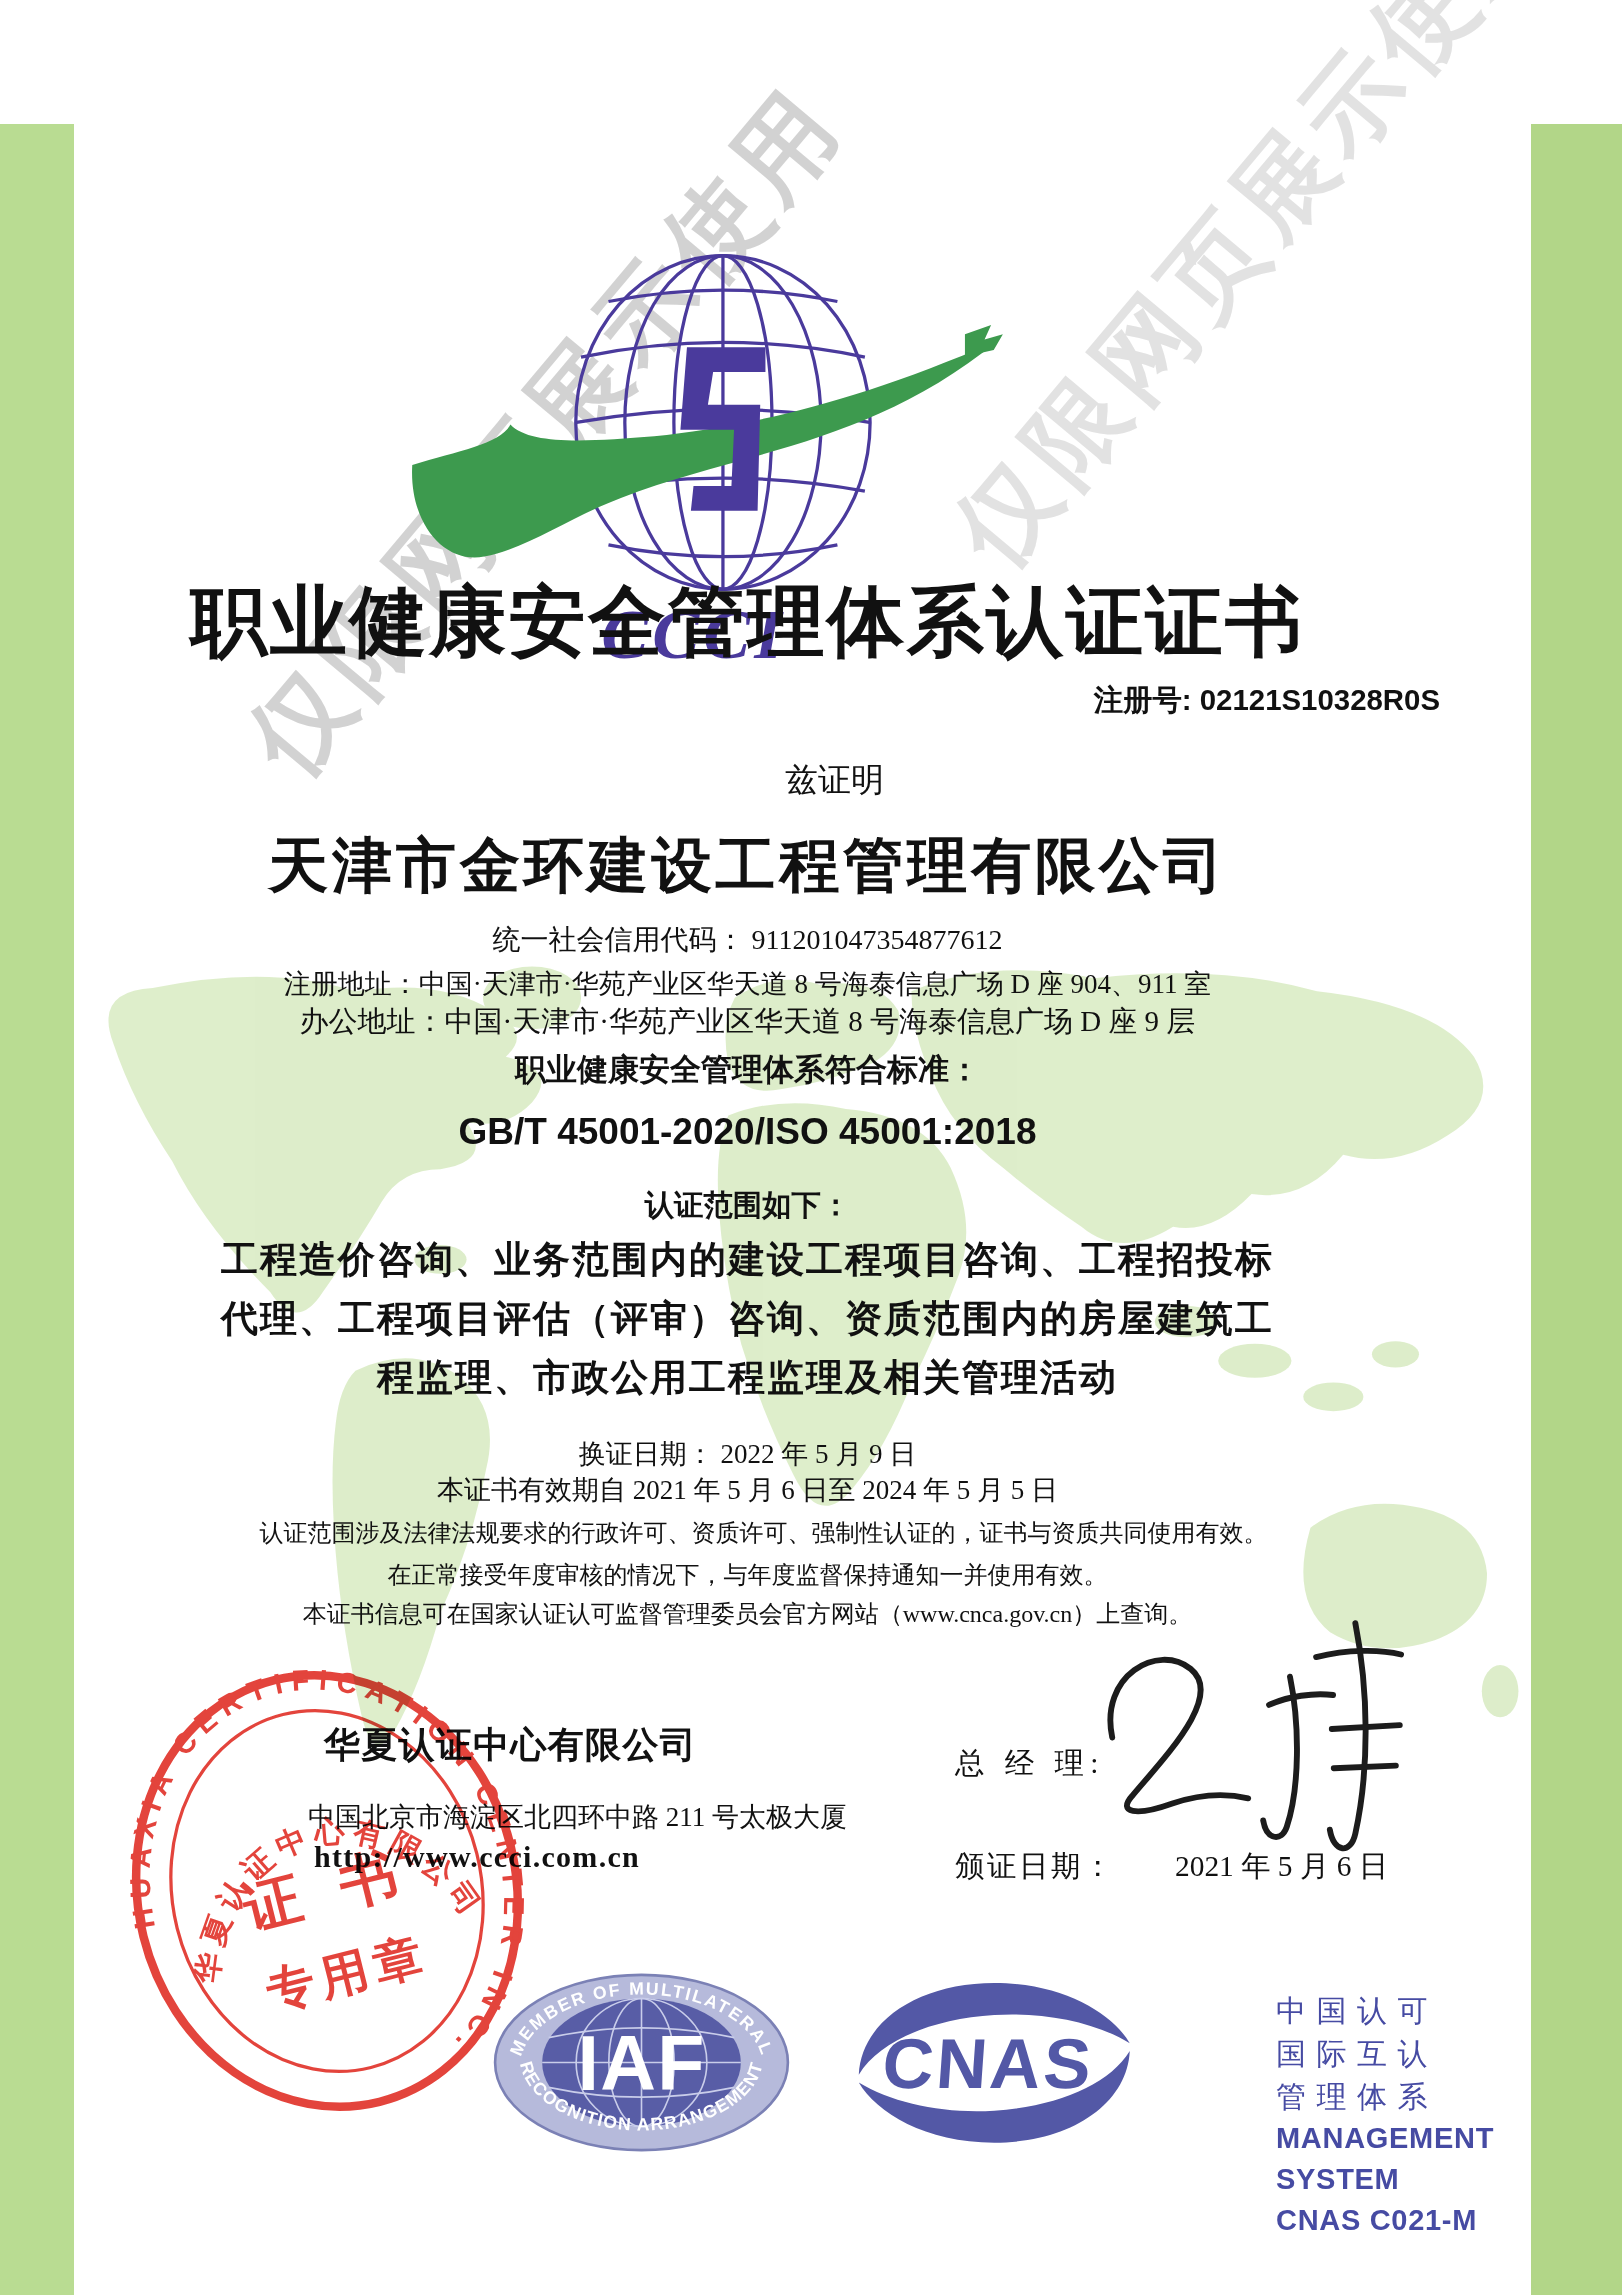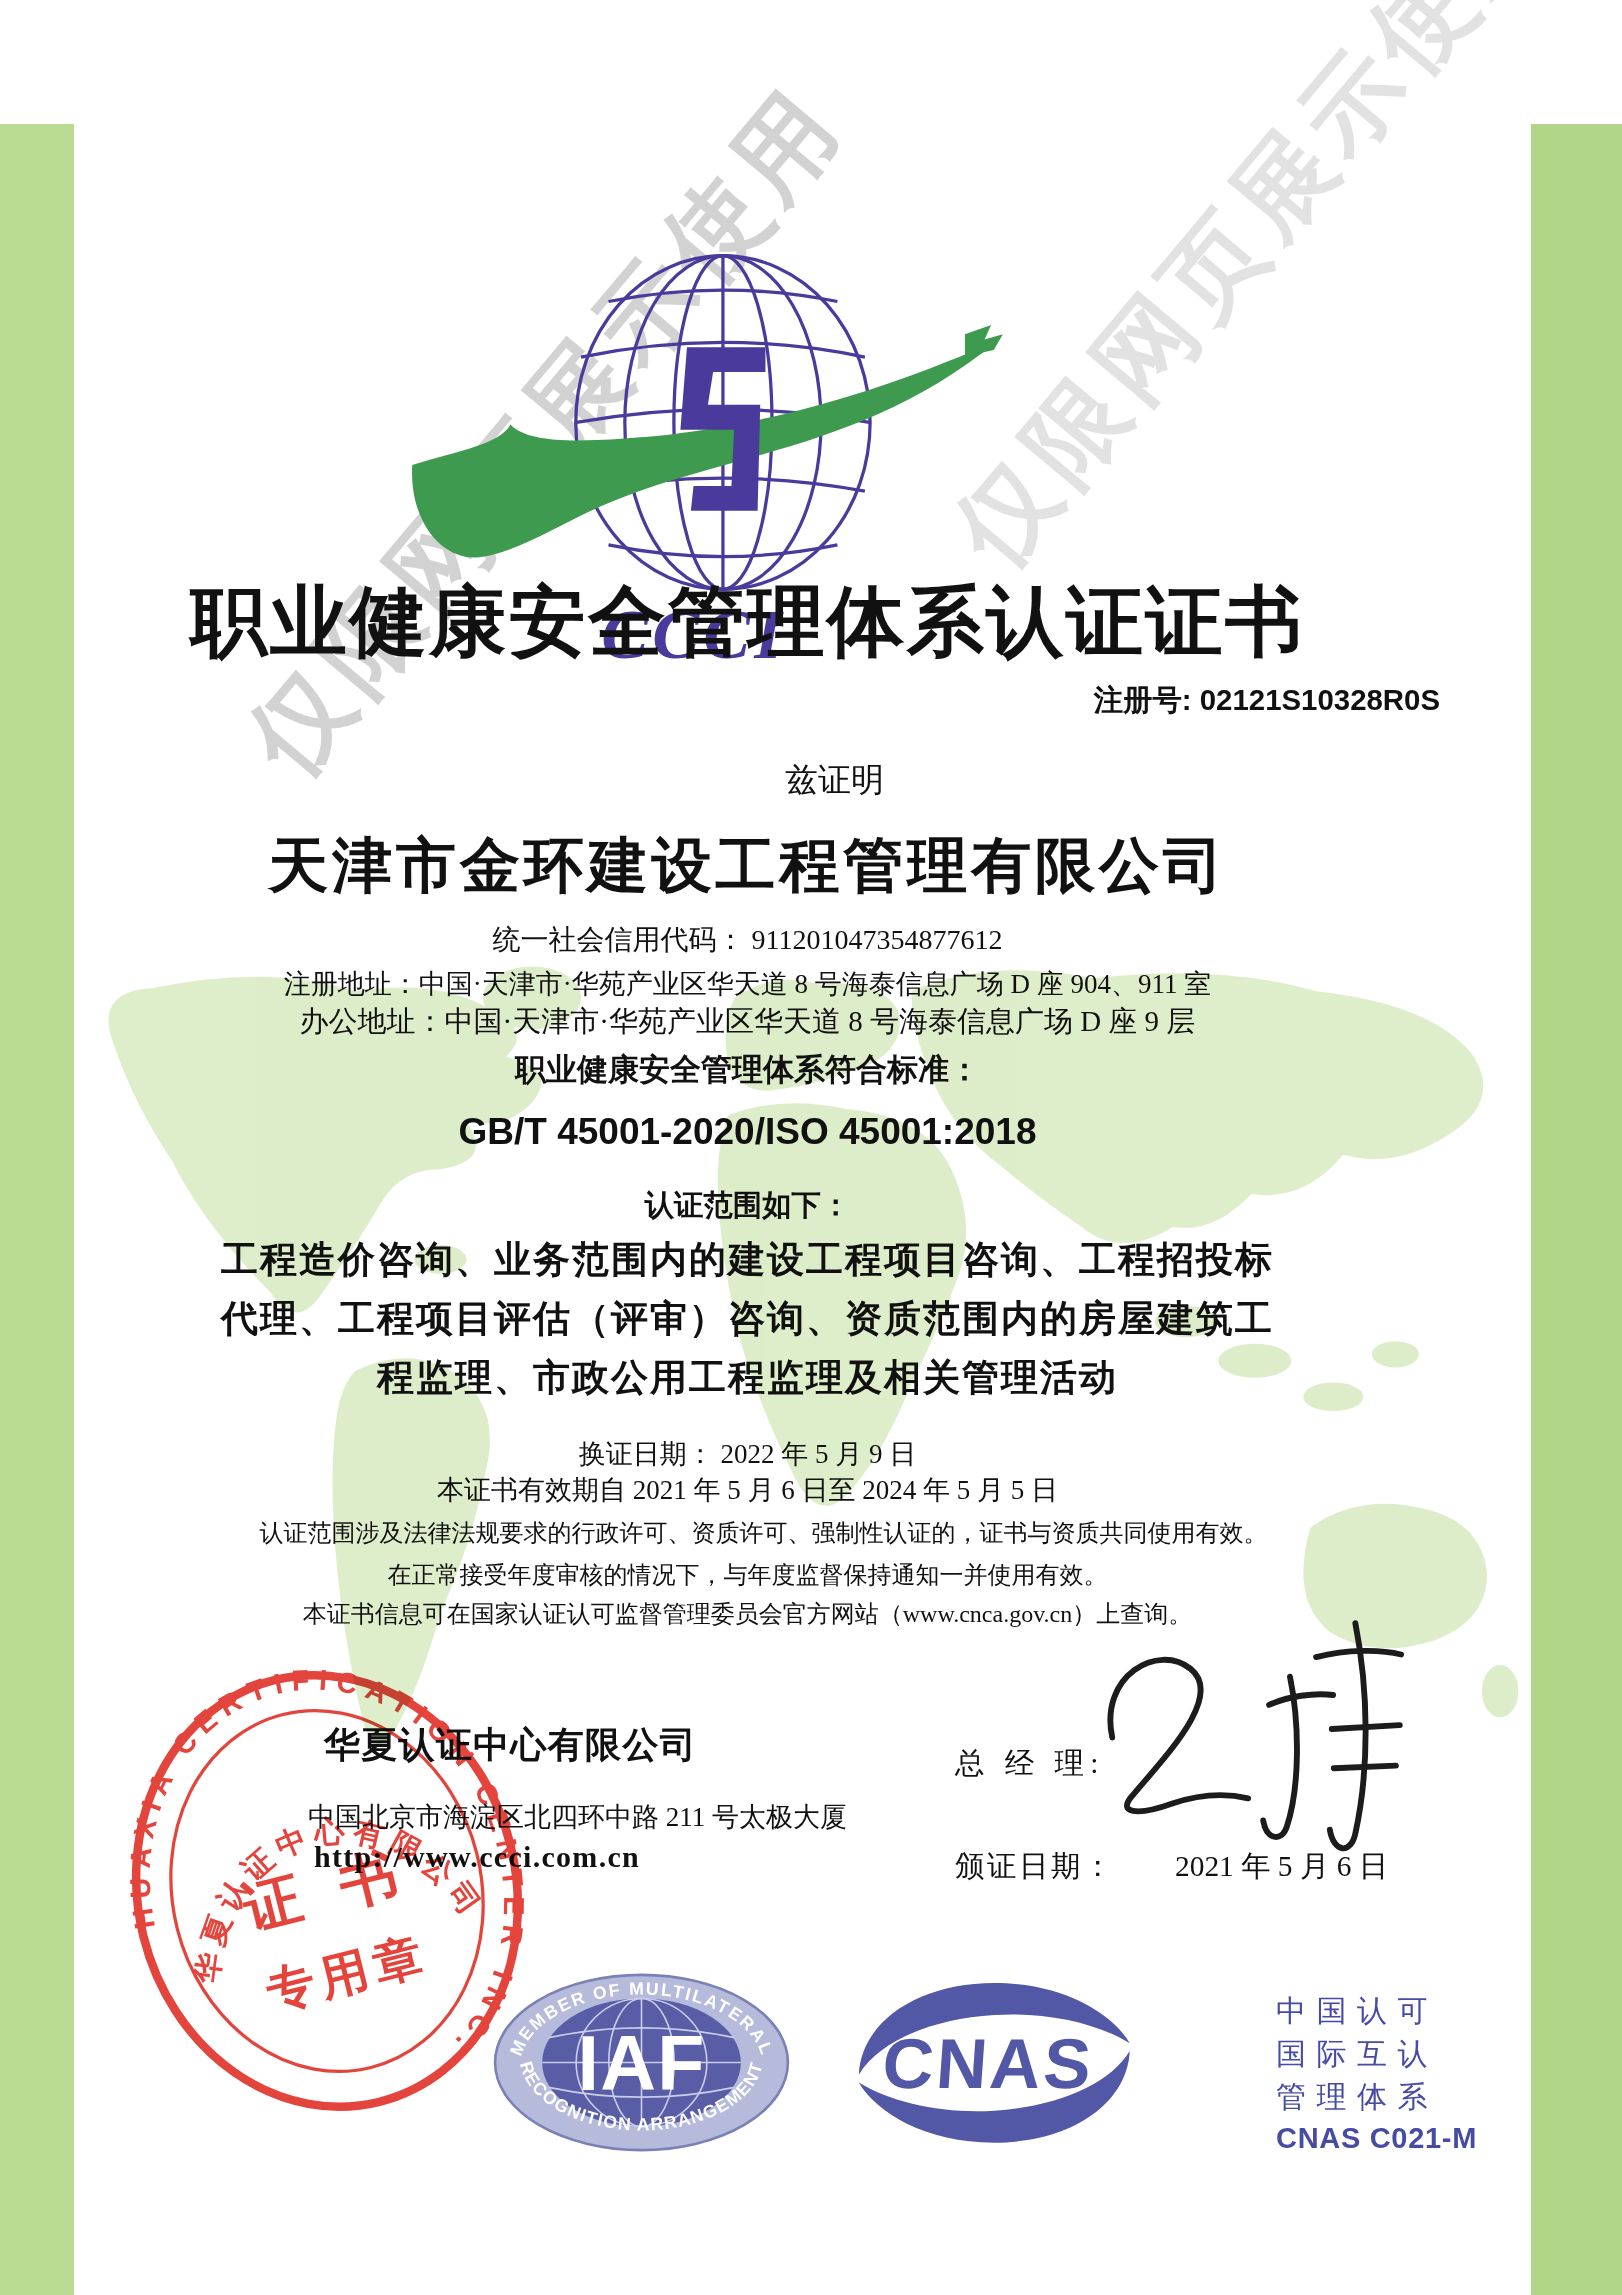--- a/index.html
+++ b/index.html
@@ -183,17 +183,18 @@
       <path d="M 18 152 C 22 70 110 12 225 12 C 330 12 405 58 432 104 C 380 72 300 56 225 61 C 130 67 50 100 18 152 Z"></path>
       <path d="M 18 152 C 22 70 110 12 225 12 C 330 12 405 58 432 104 C 380 72 300 56 225 61 C 130 67 50 100 18 152 Z" transform="rotate(180 225 134)"></path>
     </g>
     <text x="225" y="172" font-size="108" font-weight="900" fill="#5358a6" text-anchor="middle" letter-spacing="4" transform="skewX(-4)">CNAS</text>
   </svg>
 
   <div class="abs accr">
     <div class="zh">中国认可</div>
     <div class="zh">国际互认</div>
     <div class="zh">管理体系</div>
+    <div class="en">MANAGEMENT SYSTEM</div>
     <div class="en">CNAS C021-M</div>
   </div>
 
 </div>
 
 
 </body></html>

